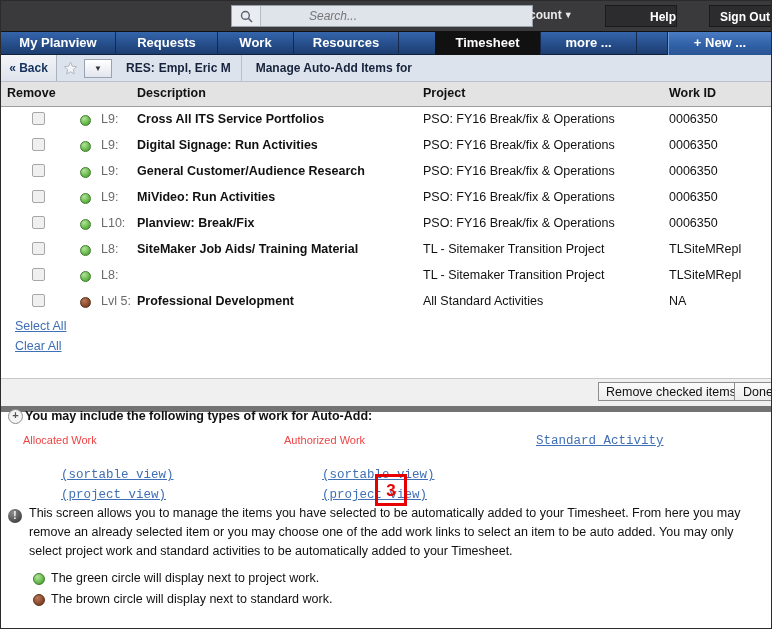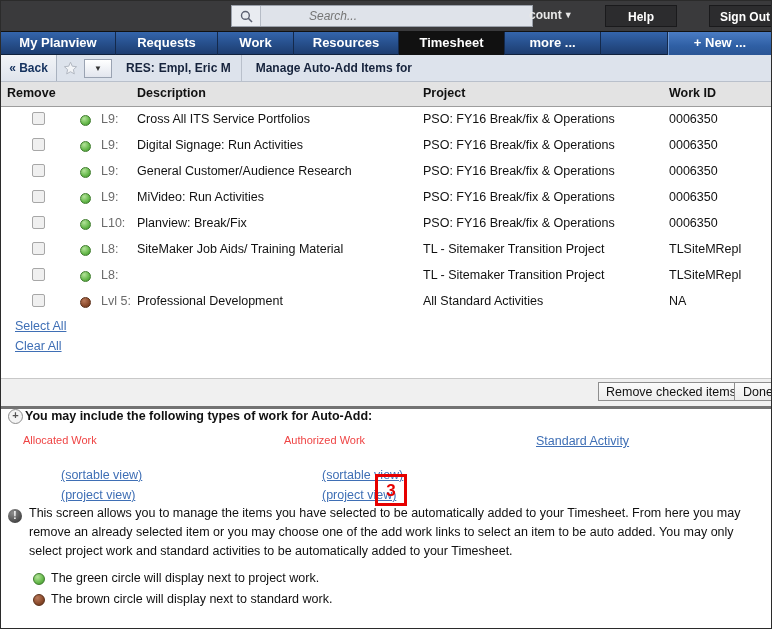--- a/index.html
+++ b/index.html
@@ -83,21 +83,21 @@
     height: 22px;
     line-height: 22px;
     background: #2c2c2e;
     color: #ffffff;
     font-size: 12px;
     font-weight: bold;
     text-align: center;
     border: 1px solid #1a1a1c;
     box-sizing: border-box;
   }
-  #help-button { left: 604px; width: 72px; }
+  #help-button { left: 604px; width: 72px; text-align: right; }
   #signout-button { left: 708px; width: 72px; text-align: center; }
 
   
   .navbar {
     position: relative;
     height: 22px;
     background: linear-gradient(to bottom,#2f5ea0 0%,#23447a 48%,#1b3straight 100%);
     background: linear-gradient(to bottom,#3465ac 0%,#27508d 50%,#1d3d70 100%);
     border-bottom: 1px solid #10213c;
     display: flex;
@@ -109,20 +109,21 @@
     font-size: 13px;
     font-weight: bold;
     text-align: center;
     border-right: 1px solid #14294b;
     box-sizing: border-box;
     white-space: nowrap;
   }
   .navtab.active {
     background: #111111;
     color: #ffffff;
+    margin-left: 36px;
   }
   .navtab.spacer { flex: 1; border-right: 1px solid #14294b; }
   .navtab.newbtn {
     width: 103px;
     background: linear-gradient(to bottom,#4a7cc4 0%,#2f5fa4 50%,#27508d 100%);
     border-left: 1px solid #6e9ad6;
     border-right: none;
   }
 
   
@@ -243,20 +244,21 @@
     color: #6b6b6b;
     white-space: nowrap;
   }
   .cell-desc {
     position: absolute;
     left: 136px;
     top: 5px;
     font-size: 12.5px;
     color: #111;
     white-space: nowrap;
+    font-weight: bold;
   }
   .cell-proj {
     position: absolute;
     left: 422px;
     top: 5px;
     font-size: 12.5px;
     color: #111;
     white-space: nowrap;
   }
   .cell-wid {
@@ -281,21 +283,21 @@
   }
 
   .action-bar {
     position: absolute;
     left: 0;
     top: 377px;
     width: 770px;
     height: 27px;
     background: #f0f0f0;
     border-top: 1px solid #c8c8c8;
-    border-bottom: 3px solid #737373;
+    border-bottom: 6px solid #737373;
   }
   .btn-std {
     position: absolute;
     top: 3px;
     height: 19px;
     line-height: 18px;
     background: linear-gradient(to bottom,#fbfbfb 0%,#ececec 100%);
     border: 1px solid #8e8e8e;
     box-sizing: border-box;
     font-size: 12.5px;
@@ -349,20 +351,21 @@
     white-space: nowrap;
   }
   .aa-col a {
     display: block;
     color: #3f6fb5;
     font-size: 12.5px;
     text-decoration: underline;
     margin: 0 0 6px 38px;
     width: fit-content;
     white-space: nowrap;
+    font-family: Liberation Mono, monospace;
   }
   #aa-allocated { left: 22px; }
   #aa-authorized { left: 283px; }
   #aa-standard { left: 535px; }
   #aa-standard a { margin-left: 0; }
 
   .annot-box {
     position: absolute;
     left: 374px;
     top: 473px;

